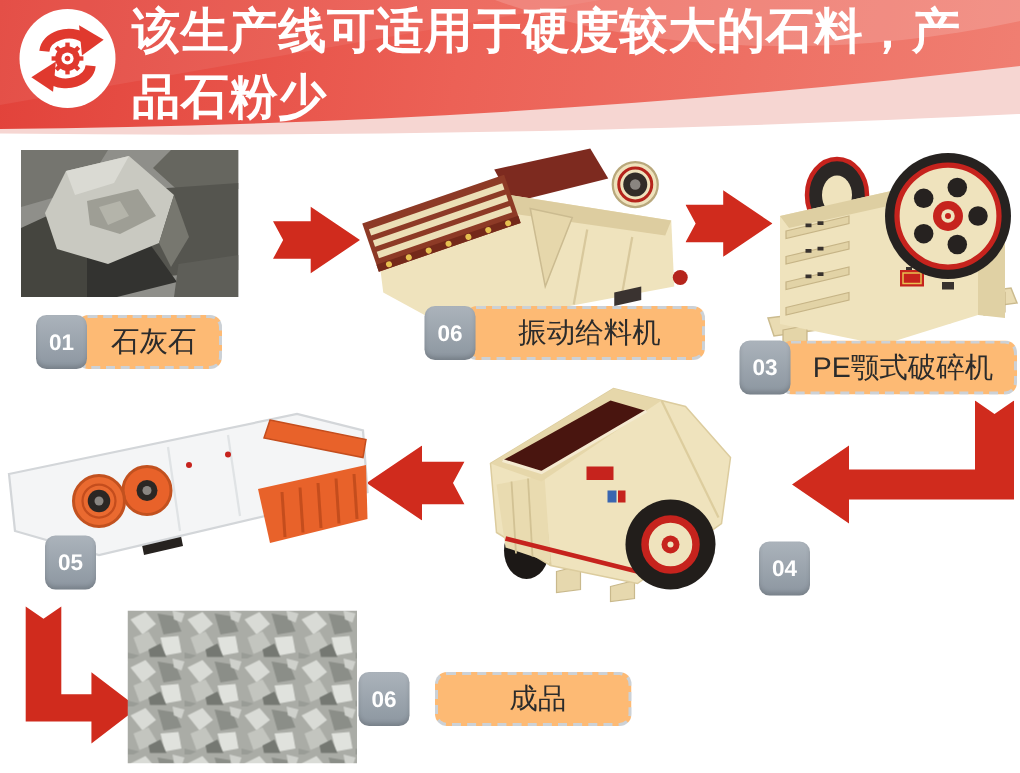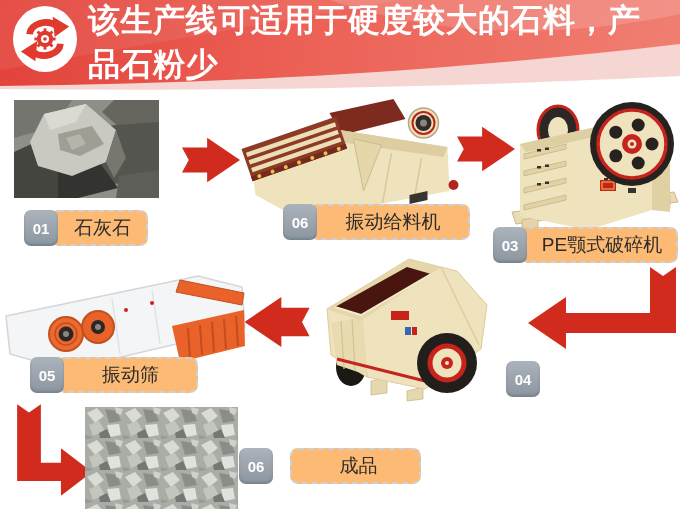--- a/index.html
+++ b/index.html
@@ -248,21 +248,20 @@
       <circle cx="96" cy="57" r="3" fill="#8a8682"></circle>
       <circle cx="64" cy="64" r="17" fill="#ea6a30" stroke="#c2511f" stroke-width="2"></circle>
       <circle cx="64" cy="64" r="11" fill="none" stroke="#c44d1d" stroke-width="1.5"></circle>
       <circle cx="64" cy="64" r="7.5" fill="#2b2724"></circle>
       <circle cx="64" cy="64" r="3" fill="#8a8682"></circle>
     </svg>
   </div>
 
   <div class="abs step-label" style="left:30px; top:357px; width:168px;">
     <span class="badge">05</span>
-    <span class="label-box">振动筛</span>
   </div>
   <div class="abs step-label" style="left:493px; top:361px; width:185px;margin-left:13px;">
     <span class="badge">04</span>
   </div>
 
   <div class="abs arrow" style="left:8px; top:402px;">
     <svg width="84" height="96" viewBox="0 0 92 100">
       <polygon points="10,0 23,9 36,0 36,64 58,64 58,48 92,74 58,100 58,84 10,84" fill="#d02b1d"></polygon>
     </svg>
   </div>

